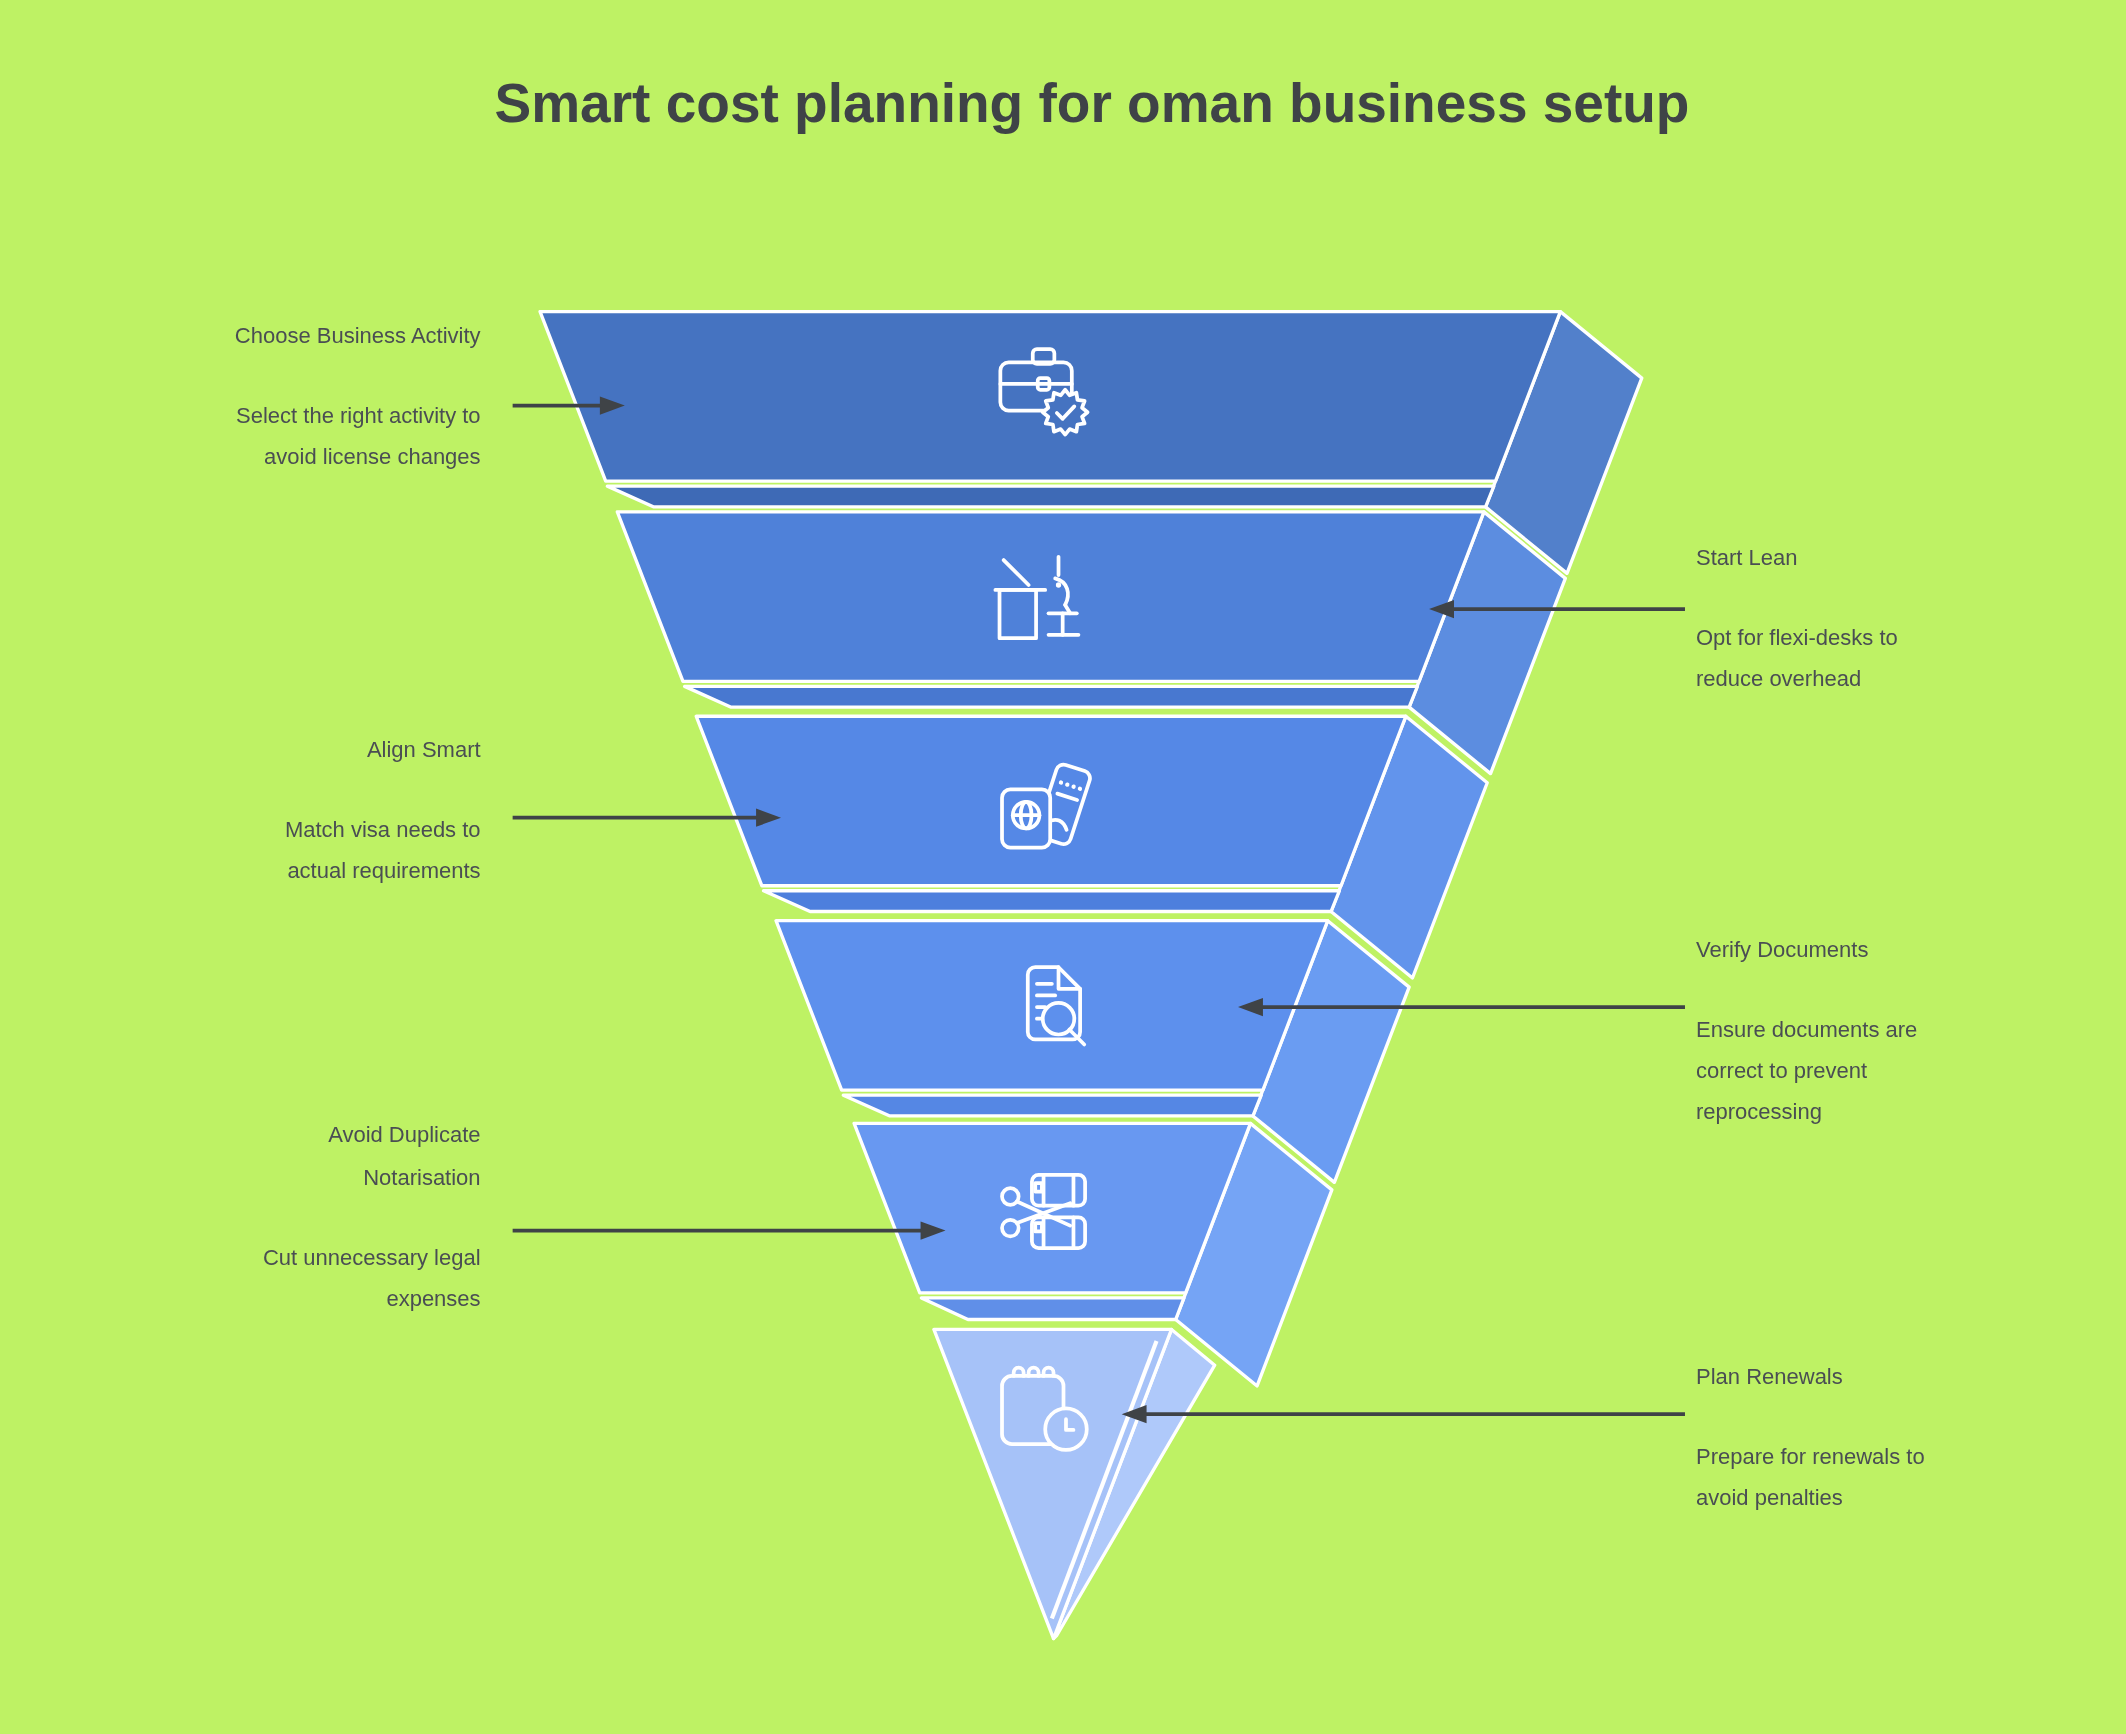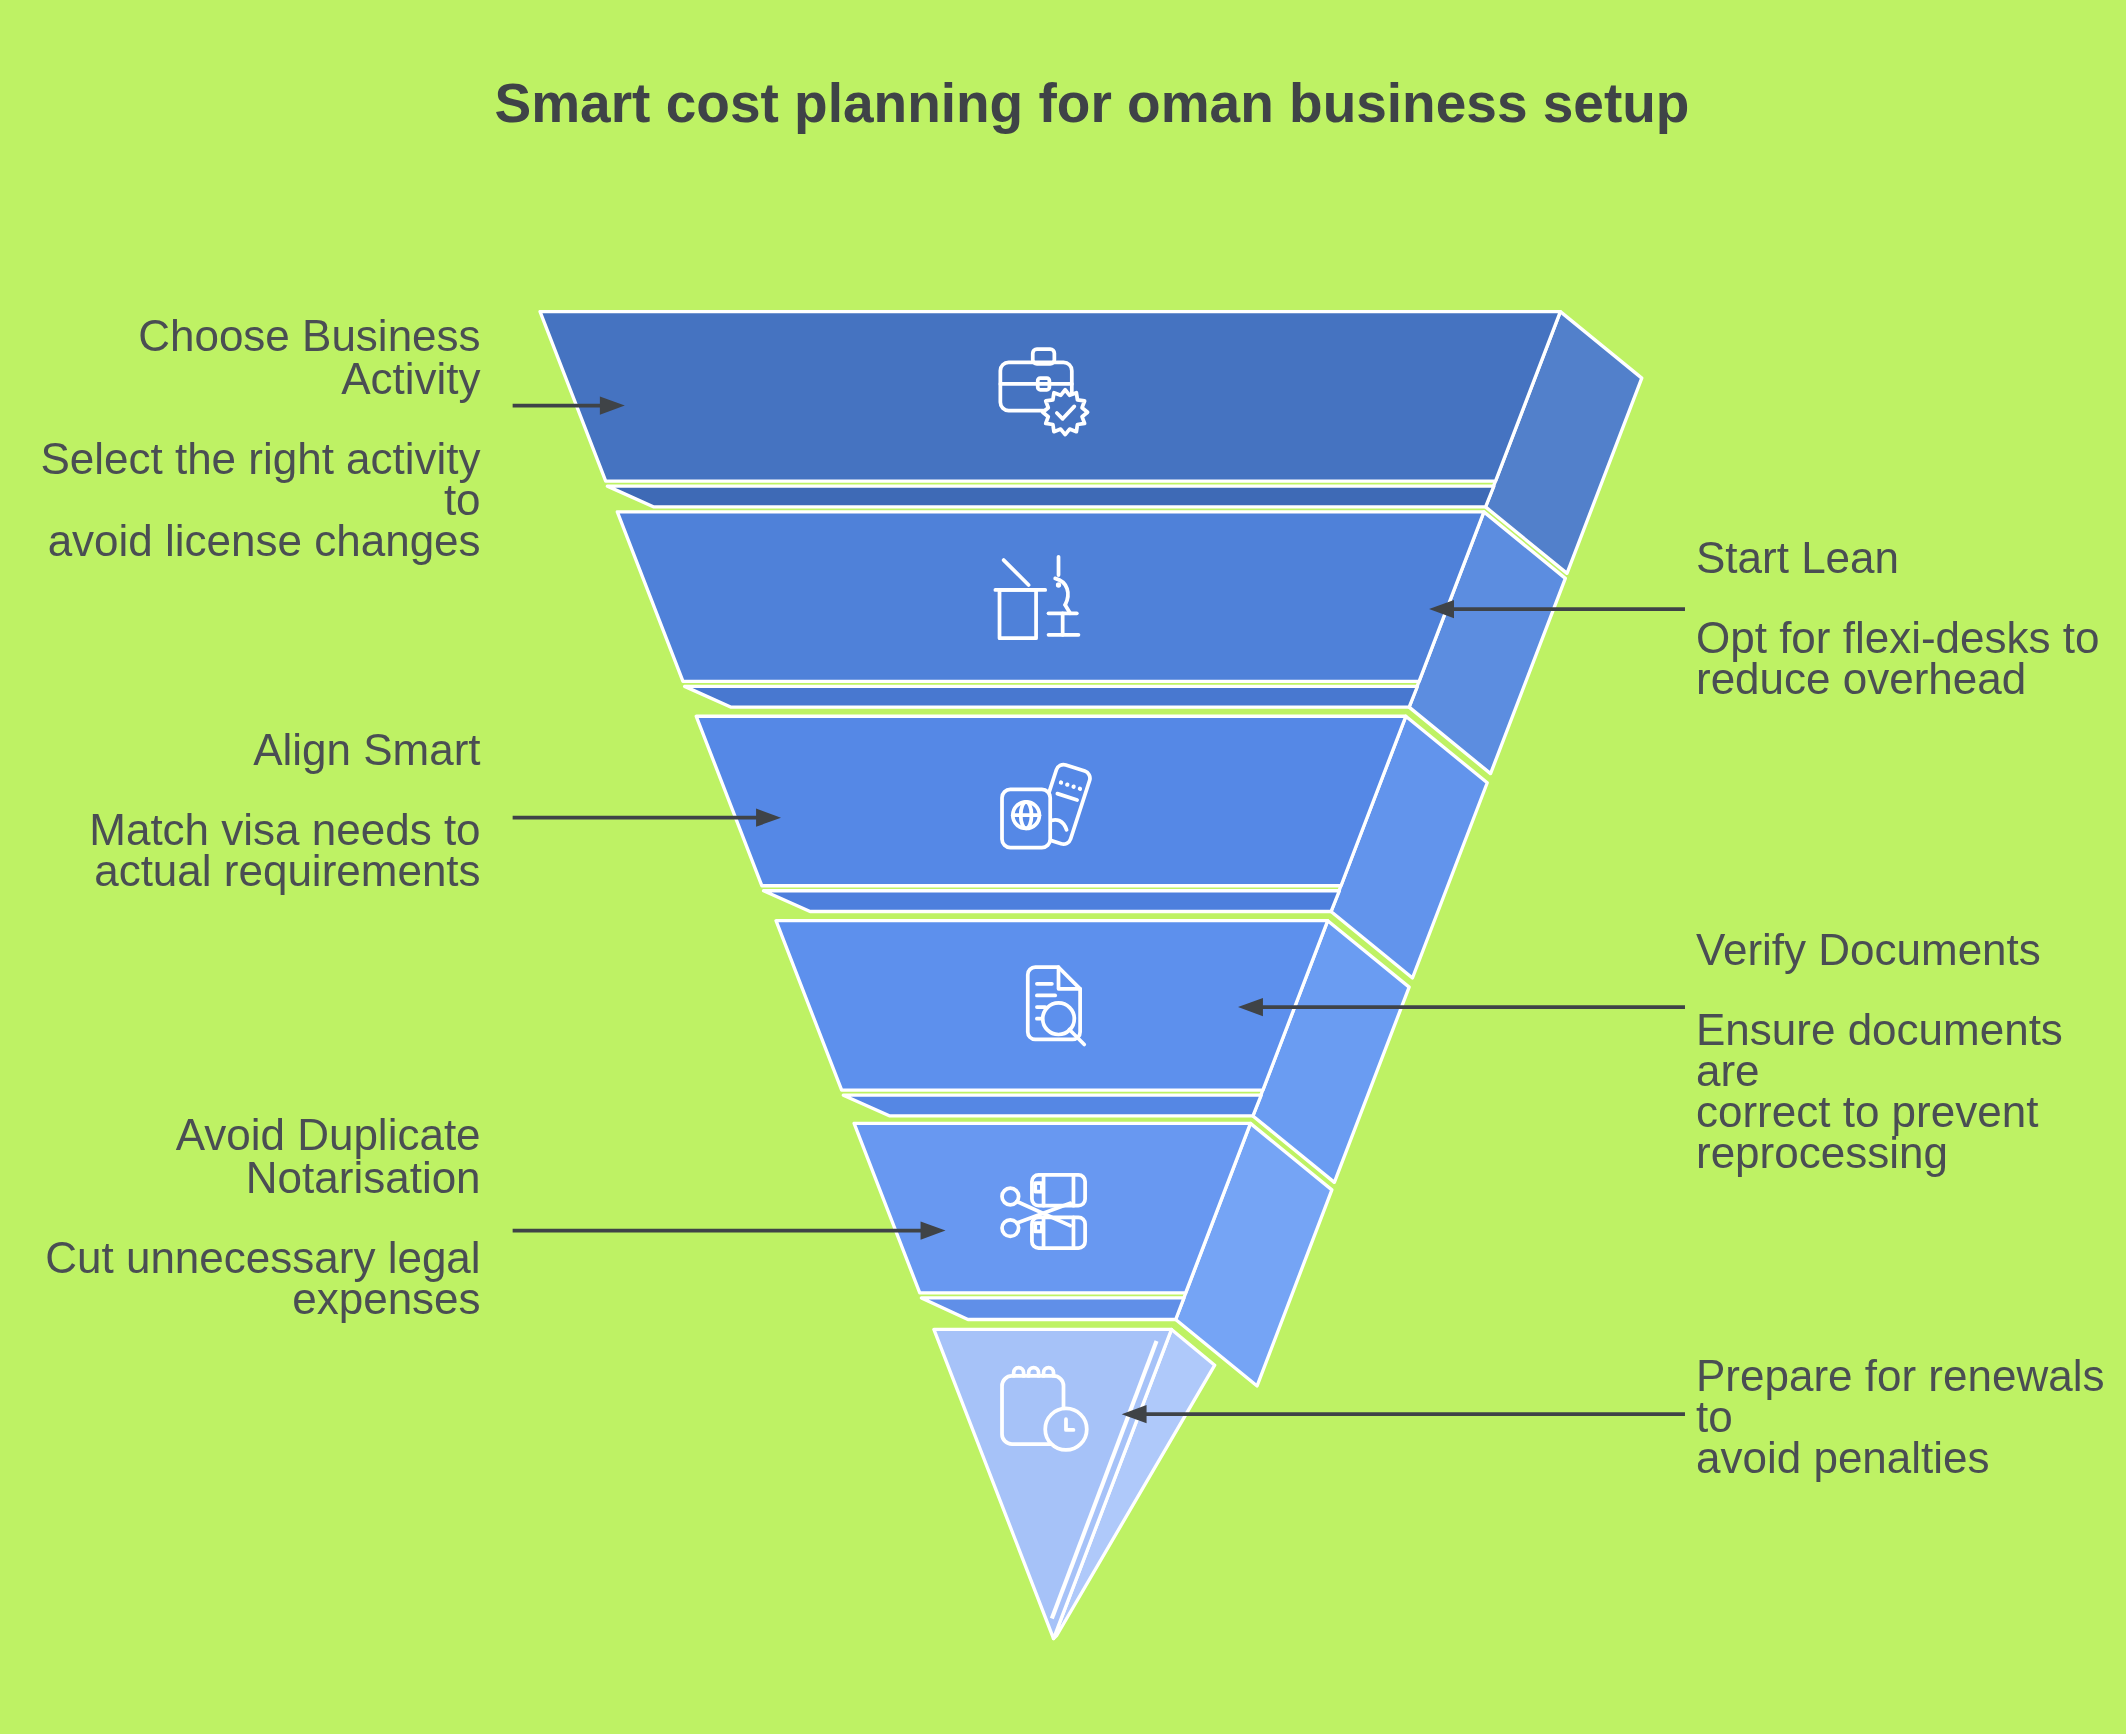--- a/index.html
+++ b/index.html
@@ -5,21 +5,21 @@
   html,body{margin:0;padding:0;background:#fff;}
   .stage{
     position:relative;width:2127px;height:1735px;background:#bef264;
     font-family:"Liberation Sans",sans-serif;overflow:hidden;
   }
   .title{
     position:absolute;top:71px;left:58px;width:2068px;
     text-align:center;font-size:55px;font-weight:bold;color:#3F4347;
   }
   svg.funnel{position:absolute;left:0;top:0;}
-  .label{position:absolute;color:#4A4E53;font-size:44px;}
+  .label{position:absolute;color:#4A4E53;font-size:22px;}
   .label.left{text-align:right;}
   .label.right{text-align:left;margin-top:19px;}
   .label .heading{display:block;line-height:43px;margin:0 0 38px 0;white-space:pre-line;}
   .label .desc{display:block;line-height:41px;white-space:pre-line;}
 </style>
 </head>
 <body>
 
 <div class="stage">
 
@@ -175,18 +175,19 @@
   </div>
 
   <div class="label left" style="top:1113px;left:16.6px;width:464px;">
     <span class="heading">Avoid Duplicate
 Notarisation</span>
     <span class="desc">Cut unnecessary legal
 expenses</span>
   </div>
 
   <div class="label right" style="top:1336px;left:1696px;width:415px;">
+    <span class="heading">Plan Renewals</span>
     <span class="desc">Prepare for renewals to
 avoid penalties</span>
   </div>
 
 </div>
 
 
 </body></html>

